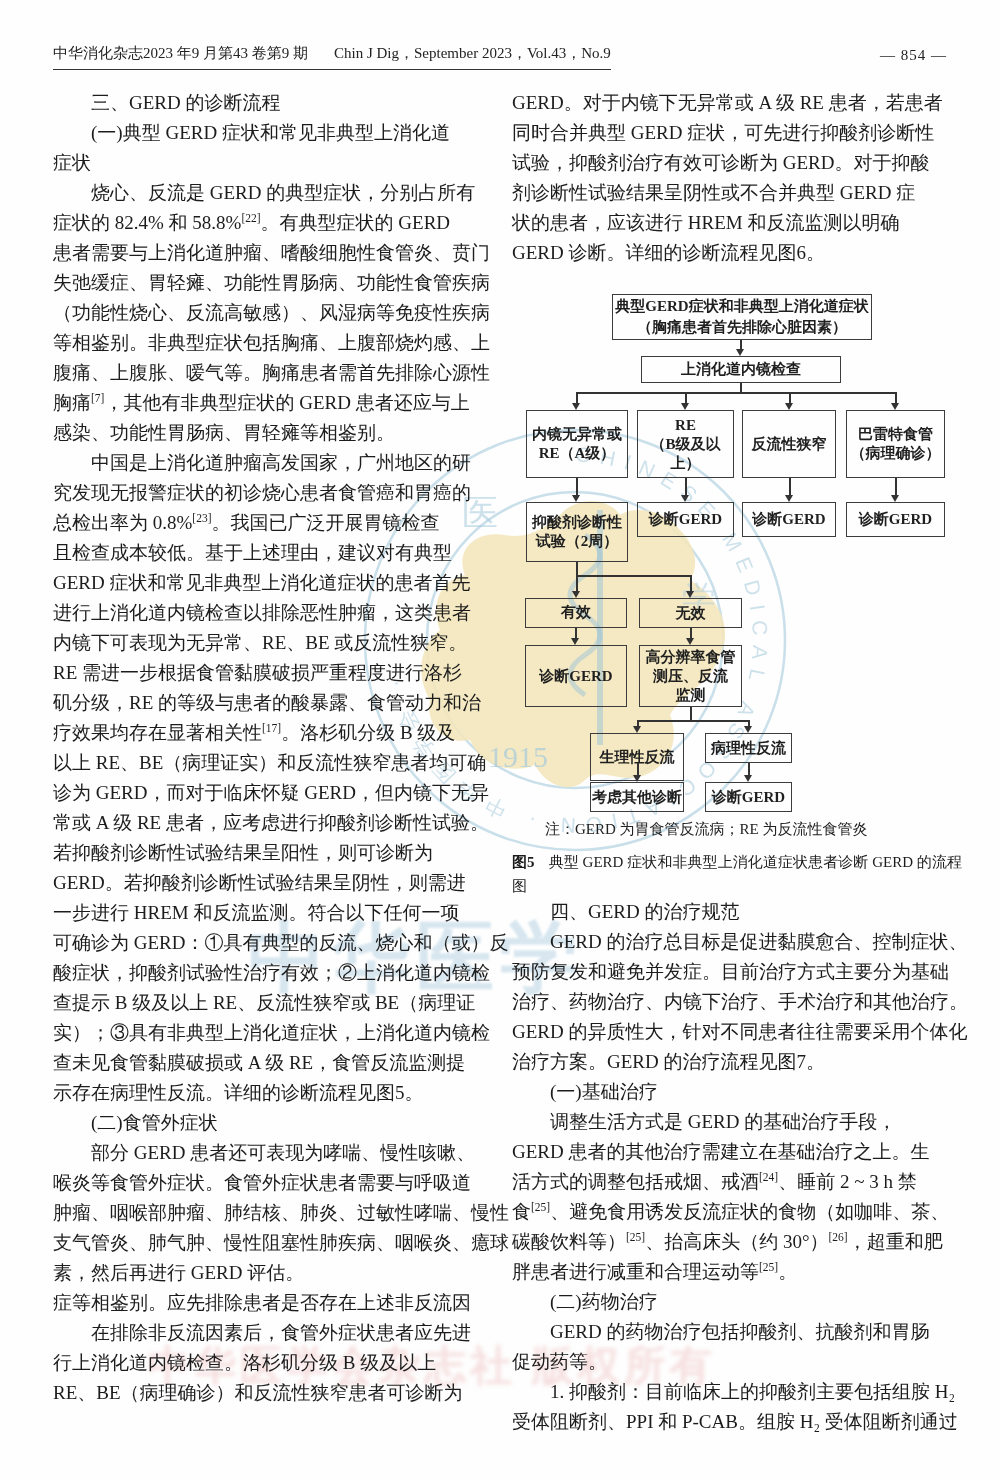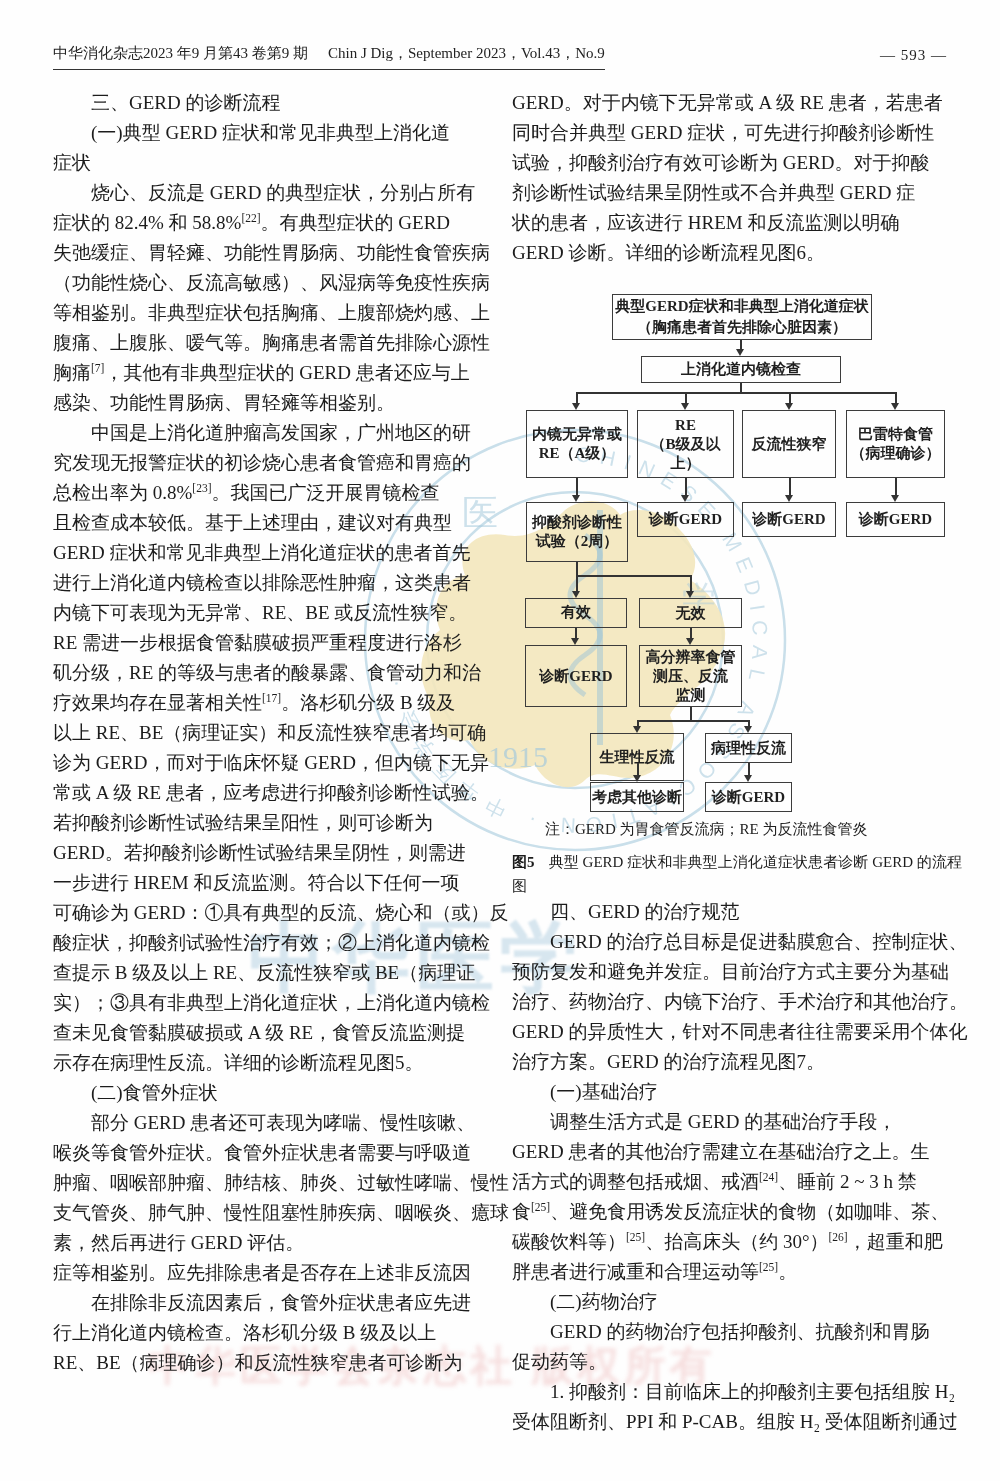--- a/index.html
+++ b/index.html
@@ -2,21 +2,21 @@
 <html><head>
 <meta charset="utf-8">
 <style>
   html,body{margin:0;padding:0;}
   body{width:1000px;height:1481px;background:#fefefe;position:relative;overflow:hidden;
        font-family:"Liberation Serif","DejaVu Serif",serif;color:#1c1c1c;}
   .abs{position:absolute;}
   
   .hdr{left:53px;top:44px;width:894px;display:flex;justify-content:space-between;align-items:flex-end;font-size:15px;color:#222;}
   .hdr-left{border-bottom:1.5px solid #333;padding-bottom:6px;}
-  .hdr-en{margin-left:20px;}
+  .hdr-en{margin-left:26px;}
   .pageno{padding-bottom:6px;letter-spacing:1px;}
   
   .col{z-index:2;}
   .ln{height:30px;line-height:30px;font-size:19px;white-space:nowrap;}
   .ln.ind{padding-left:38px;}
   sup{font-size:11.5px;line-height:0;}
   
   .wm{z-index:0;pointer-events:none;}
   .wm-blue-text{left:248px;top:906px;font-size:78px;font-weight:bold;letter-spacing:6px;
     color:rgba(125,175,205,0.30);font-family:"Liberation Sans",sans-serif;filter:blur(1px);}
@@ -57,29 +57,30 @@
   <text x="138" y="352" font-size="30" fill="#a6cadc" opacity="0.7" font-family="Liberation Serif, serif">1915</text>
 </svg>
 
 <div class="abs wm wm-blue-text">中华医学</div>
 <div class="abs wm wm-pink-text">中华医学会杂志社 版权所有</div>
 
 <div class="abs hdr">
   <span class="hdr-left">
     <span>中华消化杂志2023 年9 月第43 卷第9 期</span><span class="hdr-en">Chin J Dig，September 2023，Vol.43，No.9</span>
   </span>
-  <span class="pageno">— 593 —</span>
+  <span class="pageno">— 854 —</span>
 </div>
 
 <div class="abs col" style="left:53px;top:88px;width:447px;">
     <div class="ln ind">三、GERD 的诊断流程</div>
     <div class="ln ind">(一)典型 GERD 症状和常见非典型上消化道</div>
     <div class="ln">症状</div>
     <div class="ln ind">烧心、反流是 GERD 的典型症状，分别占所有</div>
     <div class="ln">症状的 82.4% 和 58.8%<sup>[22]</sup>。有典型症状的 GERD</div>
+    <div class="ln">患者需要与上消化道肿瘤、嗜酸细胞性食管炎、贲门</div>
     <div class="ln">失弛缓症、胃轻瘫、功能性胃肠病、功能性食管疾病</div>
     <div class="ln">（功能性烧心、反流高敏感）、风湿病等免疫性疾病</div>
     <div class="ln">等相鉴别。非典型症状包括胸痛、上腹部烧灼感、上</div>
     <div class="ln">腹痛、上腹胀、嗳气等。胸痛患者需首先排除心源性</div>
     <div class="ln">胸痛<sup>[7]</sup>，其他有非典型症状的 GERD 患者还应与上</div>
     <div class="ln">感染、功能性胃肠病、胃轻瘫等相鉴别。</div>
     <div class="ln ind">中国是上消化道肿瘤高发国家，广州地区的研</div>
     <div class="ln">究发现无报警症状的初诊烧心患者食管癌和胃癌的</div>
     <div class="ln">总检出率为 0.8%<sup>[23]</sup>。我国已广泛开展胃镜检查</div>
     <div class="ln">且检查成本较低。基于上述理由，建议对有典型</div>

